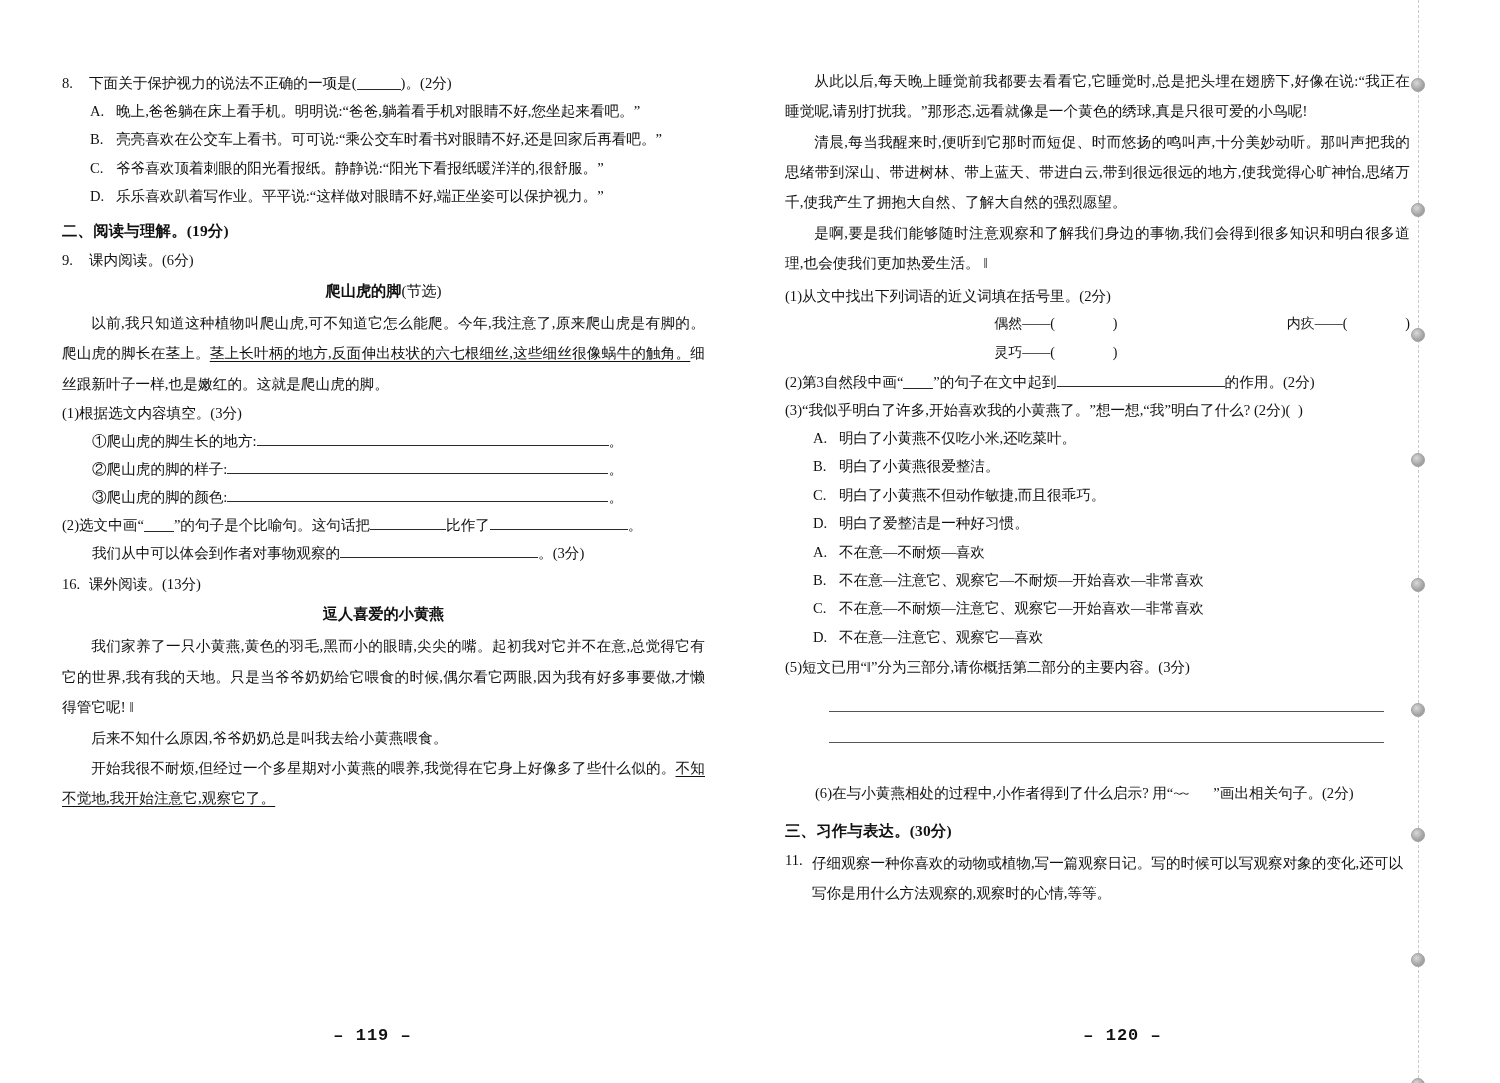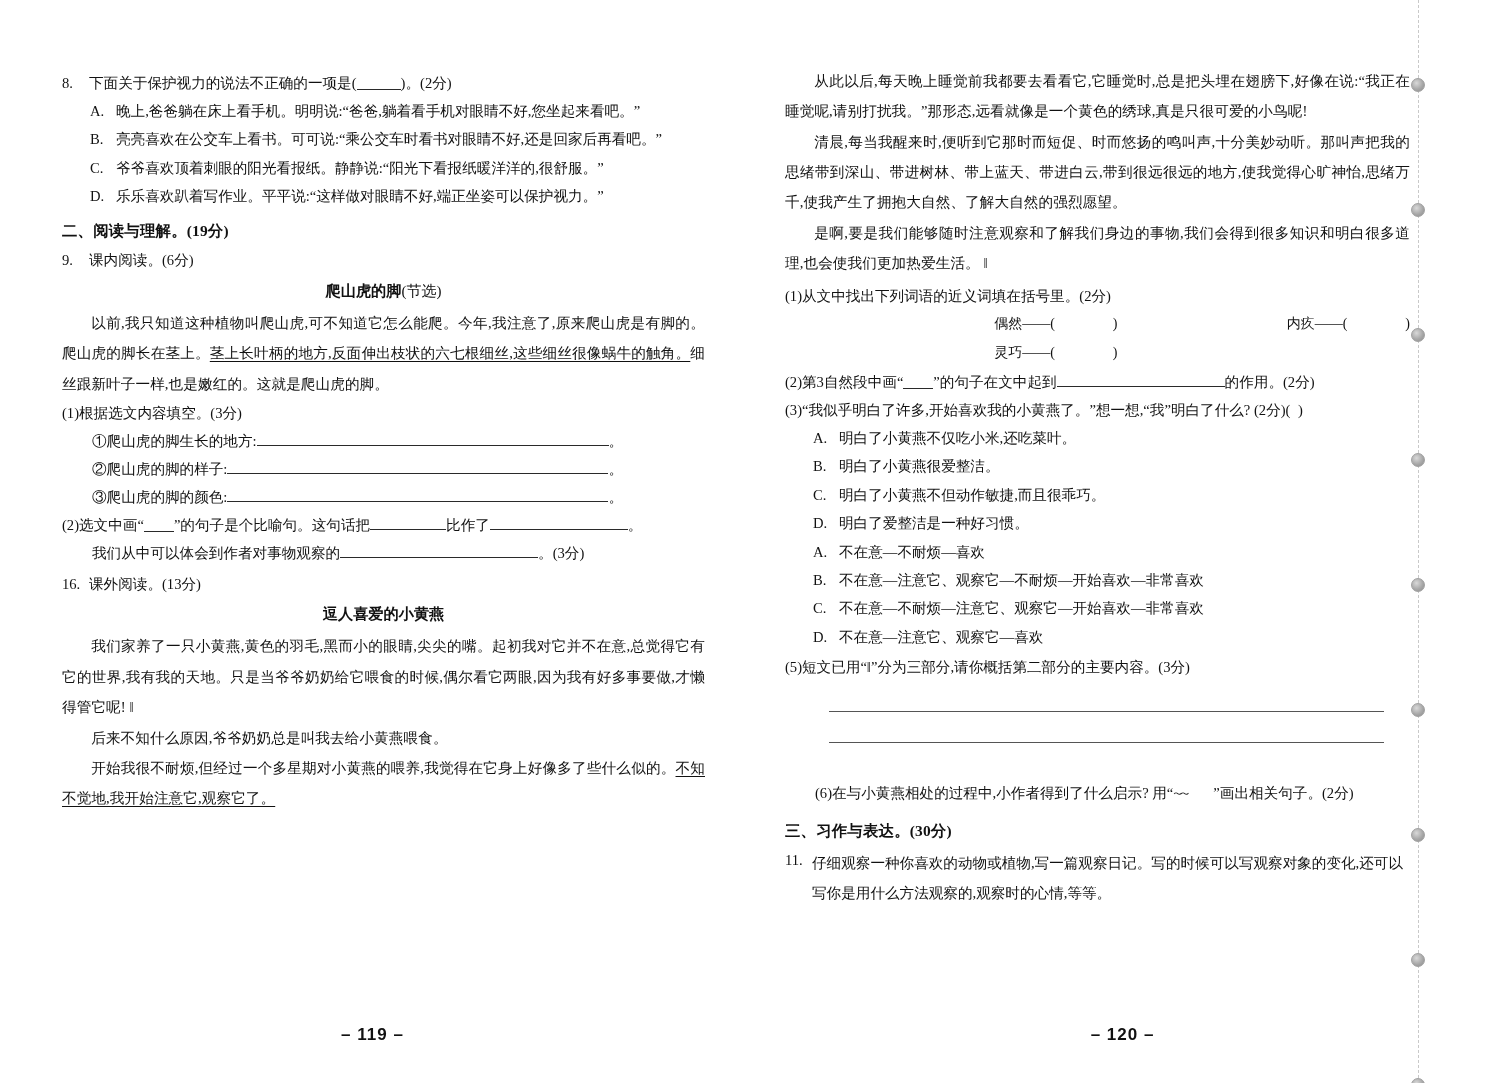--- a/index.html
+++ b/index.html
@@ -122,21 +122,21 @@
     text-align: right;
   }
   .syn-cell { width: 50%; }
 
   .page-no {
     position: absolute;
     bottom: 38px;
     left: 0;
     right: 0;
     text-align: center;
-    font-family: Liberation Sans, sans-serif;
+    font-family: Liberation Mono, monospace;
     font-weight: bold;
     font-size: 17px;
     letter-spacing: 1px;
   }
 
   
   .perforation {
     position: absolute;
     top: 0;
     left: 1418px;

